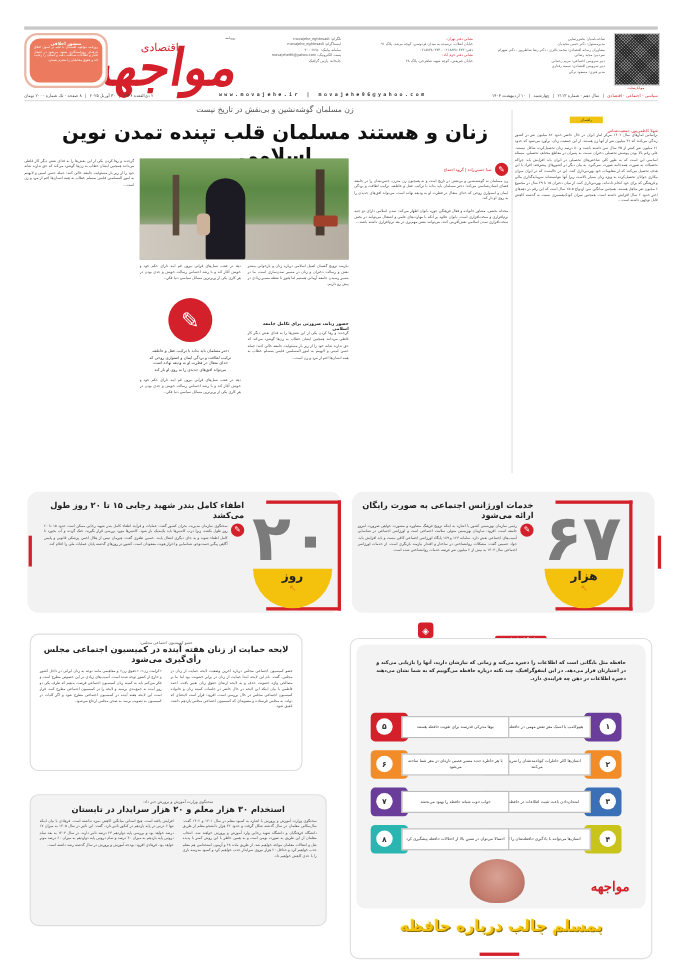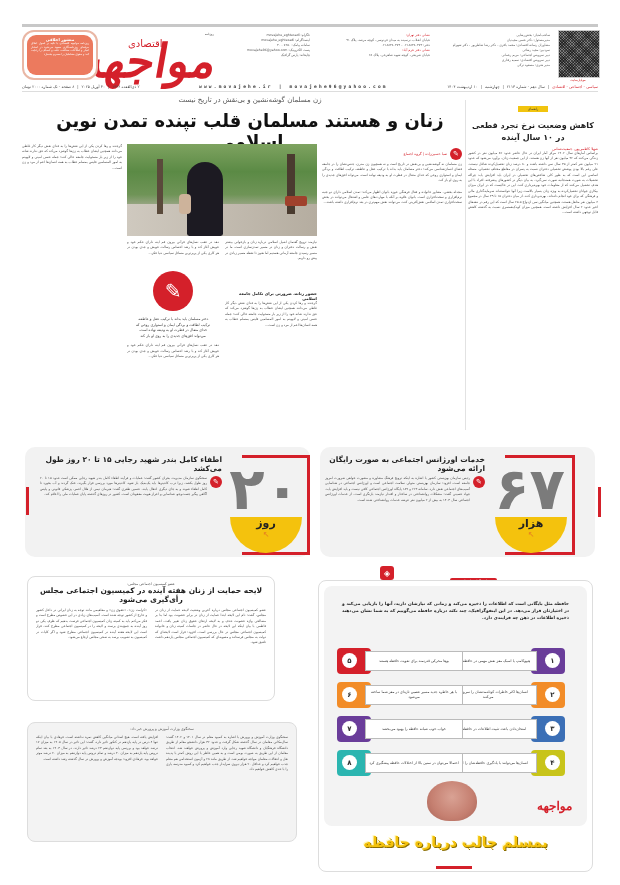--- a/index.html
+++ b/index.html
@@ -116,21 +116,20 @@
     <span>۲ ذی‌القعده ۱۴۴۶</span>
     <span>|</span>
     <span>۳۰ آوریل ۲۰۲۵</span>
     <span>|</span>
     <span>۸ صفحه - تک شماره ۲۰۰۰ تومان</span>
   </div>
 </div>
 
 <div class="abs" style="right:22px;top:95px;width:130px;height:340px;">
   <div style="text-align:center;"><span class="sec-label">راهنمای</span></div>
-  <div style="font-size:8px;font-weight:bold;color:#222;text-align:center;line-height:12px;margin-top:6px;">کاهش وضعیت نرخ تجرد قطعی در ۱۰ سال آینده</div>
   <div style="font-size:3.6px;color:#d4202a;margin-top:3px;">شهلا کاظمی‌پور، جمعیت‌شناس</div>
   <div class="col" style="height:290px;overflow:hidden;">براساس آمارهای سال ۱۴۰۲ مرکز آمار ایران در حال حاضر حدود ۸۲ میلیون نفر در کشور زندگی می‌کنند که ۴۲ میلیون نفر از آنها زن هستند. از این جمعیت زنان، برآورد می‌شود که حدود ۲۱ میلیون نفر کمتر از ۳۵ سال سن داشته باشند و ۸۰ درصد زنان تحصیل‌کرده شاغل نیستند. علی رغم بالا بودن پوشش تحصیلی دختران نسبت به پسران در مقاطع مختلف تحصیلی، مسئله اساسی این است که به طور کلی شاخص‌های تحصیلی در ایران باید افزایش یابد چراکه تحصیلات به صورت همه‌جانبه صورت نمی‌گیرد. به بیان دیگر در کشورهای پیشرفته، افراد با این هدف تحصیل می‌کنند که از معلومات خود بهره‌برداری کنند. این در حالیست که در ایران میزان بیکاری جوانان تحصیل‌کرده به ویژه زنان بسیار بالاست زیرا آنها نتوانسته‌اند سرمایه‌گذاری مالی و فرهنگی که برای خود انجام داده‌اند، بهره‌برداری کنند. از میان دختران ۱۵ تا ۴۹ سال در مجموع ۶ میلیون نفر متاهل هستند. همچنین میانگین سن ازدواج ۲۵.۵ سال است که این رقم در دهه‌های اخیر حدود ۲ سال افزایش داشته است. همچنین میزان کودک‌همسری نسبت به گذشته کاهش قابل توجهی داشته است...</div>
 </div>
 <div class="abs vline" style="left:465px;top:100px;height:330px;"></div>
 
 <div class="abs kicker" style="left:40px;top:96px;width:420px;">زن مسلمان گوشه‌نشین و بی‌نقش در تاریخ نیست</div>
 <div class="abs main-headline" style="left:40px;top:110px;width:420px;">زنان و هستند مسلمان قلب تپنده تمدن نوین اسلامی</div>
 
 <div class="abs photo" style="left:127px;top:144px;width:190px;height:92px;">
   <div style="position:absolute;left:0;right:0;top:60px;height:32px;background:linear-gradient(90deg,#cfc9bf,#b5ada0);"></div>
@@ -209,20 +208,21 @@
   <div class="sub-headline">لایحه حمایت از زنان هفته آینده در کمیسیون اجتماعی مجلس رأی‌گیری می‌شود</div>
   <div style="display:flex;gap:8px;padding:4px 8px;">
     <div class="col" style="flex:1;height:90px;overflow:hidden;">عضو کمیسیون اجتماعی مجلس درباره آخرین وضعیت لایحه حمایت از زنان در مجلس، گفت: نام این لایحه ابتدا حمایت از زنان در برابر خشونت بود اما بنا بر مصالحی واژه خشونت حذف و به لایحه ارتقای حقوق زنان تغییر یافت. احمد فاطمی با بیان اینکه این لایحه در حال حاضر در جلسات کمیته زنان و خانواده کمیسیون اجتماعی مجلس در حال بررسی است، افزود: قرار است لایحه‌ای که دولت به مجلس فرستاده و مصوبه‌ای که کمیسیون اجتماعی مجلس یازدهم داشت تلفیق شود.</div>
     <div class="col" style="flex:1;height:90px;overflow:hidden;">«کرامت زن»، «حقوق زن» و مفاهیمی مانند توجه به زنان ایرانی در داخل کشور و خارج از کشور توجه شده است. آسیب‌های زیادی در این خصوص مطرح است و فکر می‌کنم باید به کمیته زنان کمیسیون اجتماعی فرصت بدهیم که ظرف یکی دو روز آینده به جمع‌بندی برسند و لایحه را در کمیسیون اجتماعی مطرح کنند. قرار است این لایحه هفته آینده در کمیسیون اجتماعی مطرح شود و اگر کلیات در کمیسیون به تصویب برسد به صحن مجلس ارجاع می‌شود.</div>
   </div>
 </div>
 
 <div class="abs" style="left:146px;top:712px;"><span class="red-label">آموزش و پرورش</span></div>
 <div class="abs card-grey" style="left:27px;top:722px;width:270px;height:120px;border:1px solid #ddd;">
   <div class="sub-kicker" style="margin-top:4px;">سخنگوی وزارت آموزش و پرورش خبر داد:</div>
+  <div class="sub-headline">استخدام ۳۰ هزار معلم و ۲۰ هزار سرایدار در تابستان</div>
   <div style="display:flex;gap:8px;padding:4px 8px;">
     <div class="col" style="flex:1;height:92px;overflow:hidden;">سخنگوی وزارت آموزش و پرورش با اشاره به کمبود معلم در سال ۱۴۰۱ و ۱۴۰۲ گفت: سال‌مکانی معلمان در سال گذشته شکل گرفت و حدود ۳۲ هزار دانشجو معلم از طریق دانشگاه فرهنگیان و دانشگاه شهید رجایی وارد آموزش و پرورش خواهند شد. انتخاب معلمان از این طریق به صورت بومی است و به همین خاطر با این روش کمتر با پدیده نقل و انتقالات معلمان مواجه خواهیم شد. از طریق ماده ۲۸ و آزمون استخدامی هم معلم جذب خواهیم کرد و حداقل ۲۰ هزار نیروی سرایدار جذب خواهیم کرد و کمبود مدرسه یاری را با حدی کاهش خواهیم داد.</div>
     <div class="col" style="flex:1;height:92px;overflow:hidden;">افزایش یافته است. هیچ استانی میانگین کاهش نمره نداشته است. فرهادی با بیان اینکه تنها ۶ درس در پایه یازدهم در کنکور تاثیر دارد، گفت: این تاثیر در سال ۱۴۰۵ به میزان ۱۷ درصد خواهد بود و بررسی پایه دوازدهم ۲۳ درصد تاثیر دارند. در سال ۱۴۰۳ به بعد تمام دروس پایه یازدهم به میزان ۴۰ درصد و تمام دروس پایه دوازدهم به میزان ۶۰ درصد موثر خواهد بود. فرهادی افزود: بودجه آموزش و پرورش در سال گذشته رشد داشته است.</div>
   </div>
 </div>
 
 <div class="abs" style="left:380px;top:566px;width:14px;height:14px;background:#d4202a;border-radius:3px;color:#fff;font-size:8px;display:flex;align-items:center;justify-content:center;">◈</div>
 <div class="abs" style="left:450px;top:567px;"><span class="red-label">اینفوگرافی اجتماعی</span></div>
 
 <div class="abs card" style="left:318px;top:580px;width:275px;height:292px;">

